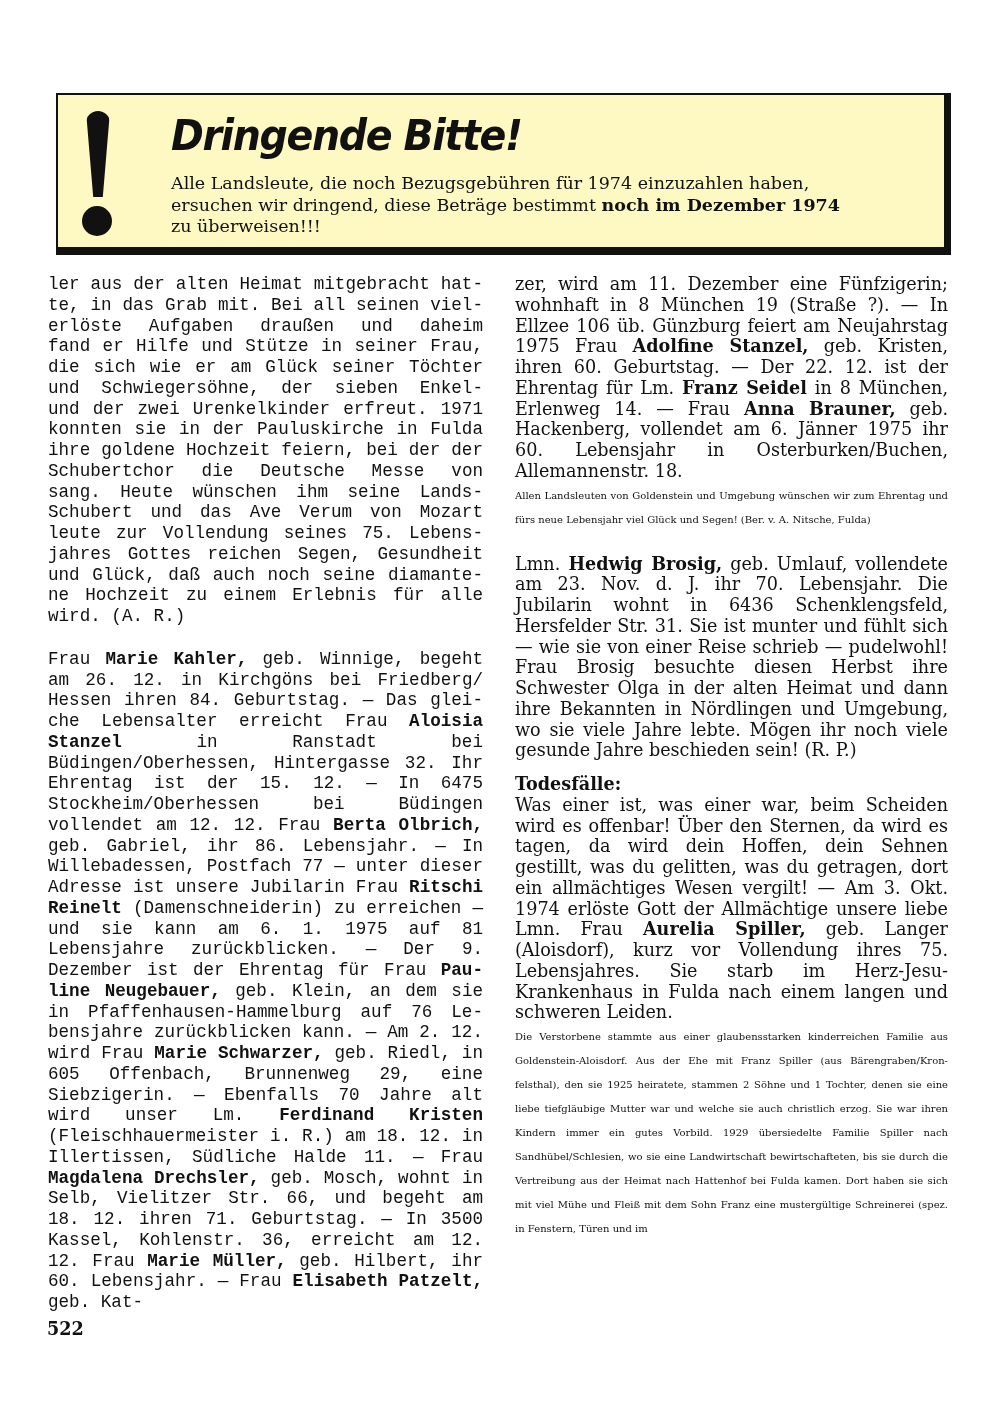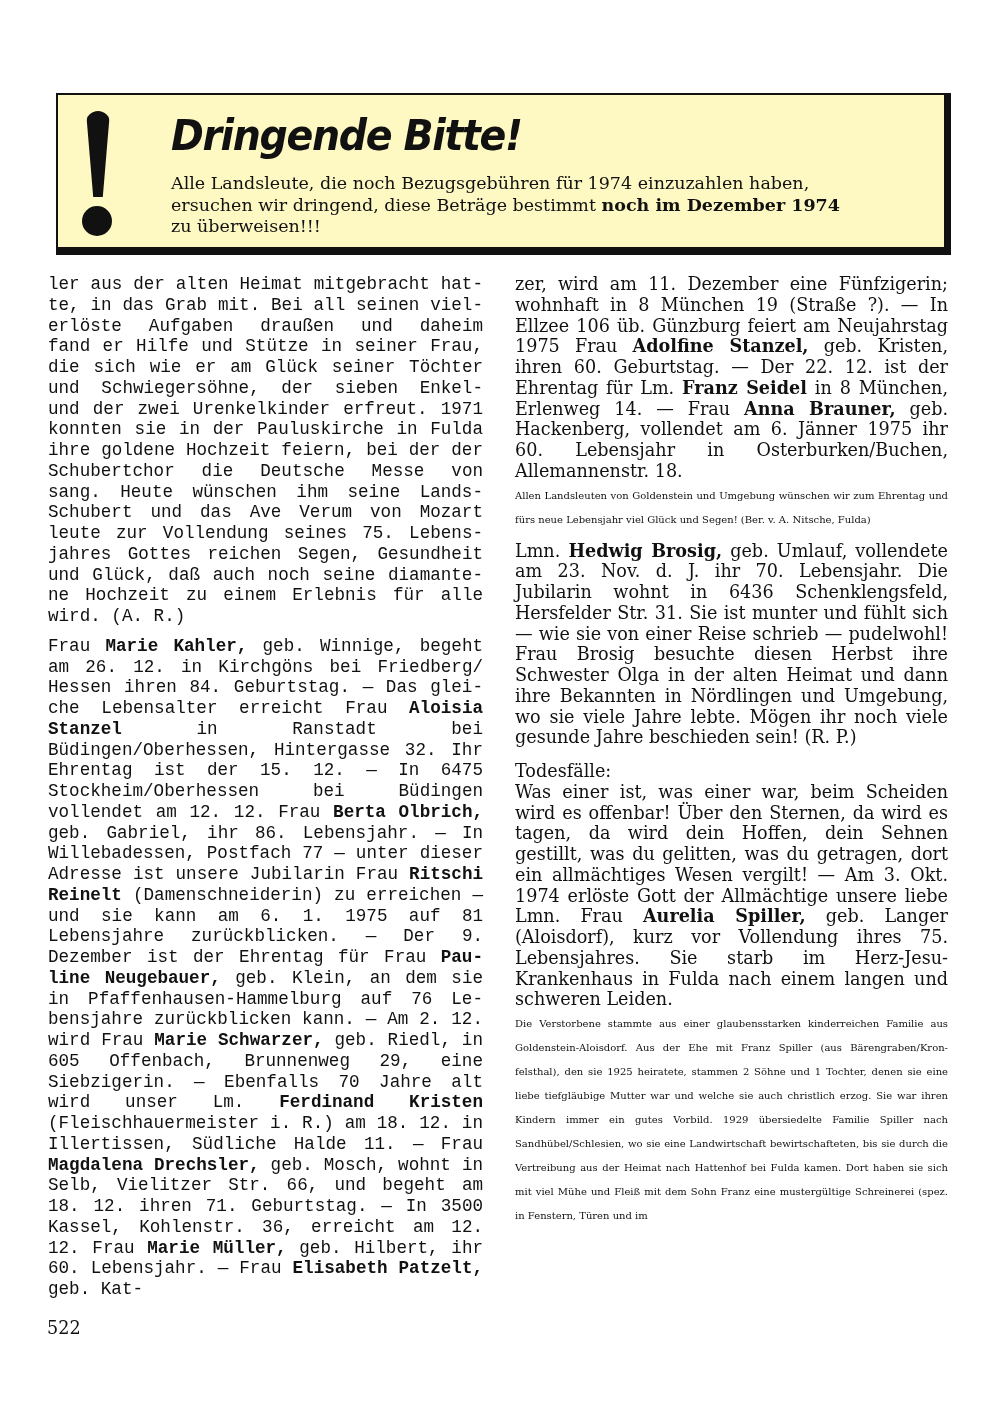--- a/index.html
+++ b/index.html
@@ -30,26 +30,26 @@
   .notice-body {
     position:absolute; left:113px; top:78px; width:745px; margin:0;
     font-size:17.5px; line-height:21.5px; text-align:justify; text-align-last:left;
   }
   .col {
     position:absolute; top:274px; font-size:17.6px; line-height:20.75px; text-align:justify;
   }
   .col-left { left:48px; width:435px;font-family:Liberation Mono, monospace; }
   .col-right { left:515px; width:433px; top:274px; }
   .col p { margin:0; hyphens:manual; }
-  .col p + p { margin-top:9px; }
+  .col p + p { margin-top:22px; }
   .small { font-size:10px; line-height:24px; margin-top:2px !important; }
-  .heading { font-weight:normal; font-size:17.6px; margin-top:13px !important; margin-bottom:2px; }
+  .heading { font-weight:bold; font-size:17.6px; margin-top:13px !important; margin-bottom:2px; }
   b { font-weight:bold; }
   .page-number {
-    position:absolute; left:47px; top:1318px; font-size:17.6px; font-weight:normal; margin:0;
+    position:absolute; left:47px; top:1318px; font-size:17.6px; font-weight:bold; margin:0;
   }
   .line { display:block; text-align:justify; text-align-last:justify; white-space:nowrap; }
   .line.last { text-align-last:left; }
 </style>
 </head>
 <body>
 
 <div class="notice-box">
   <div class="excl">
     <div class="bar"></div>

